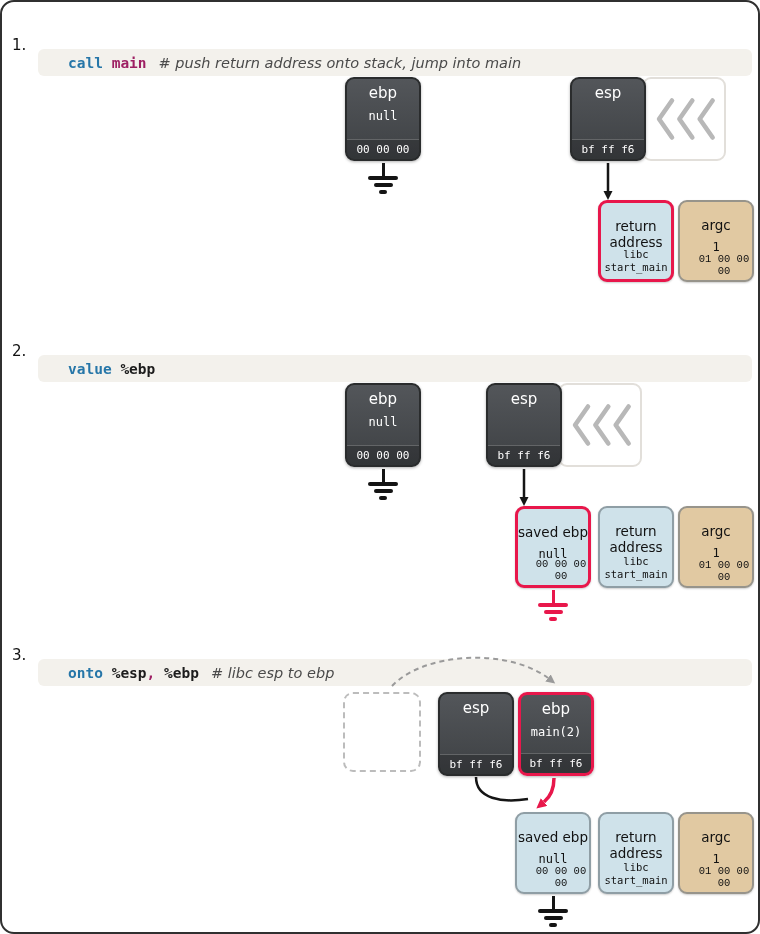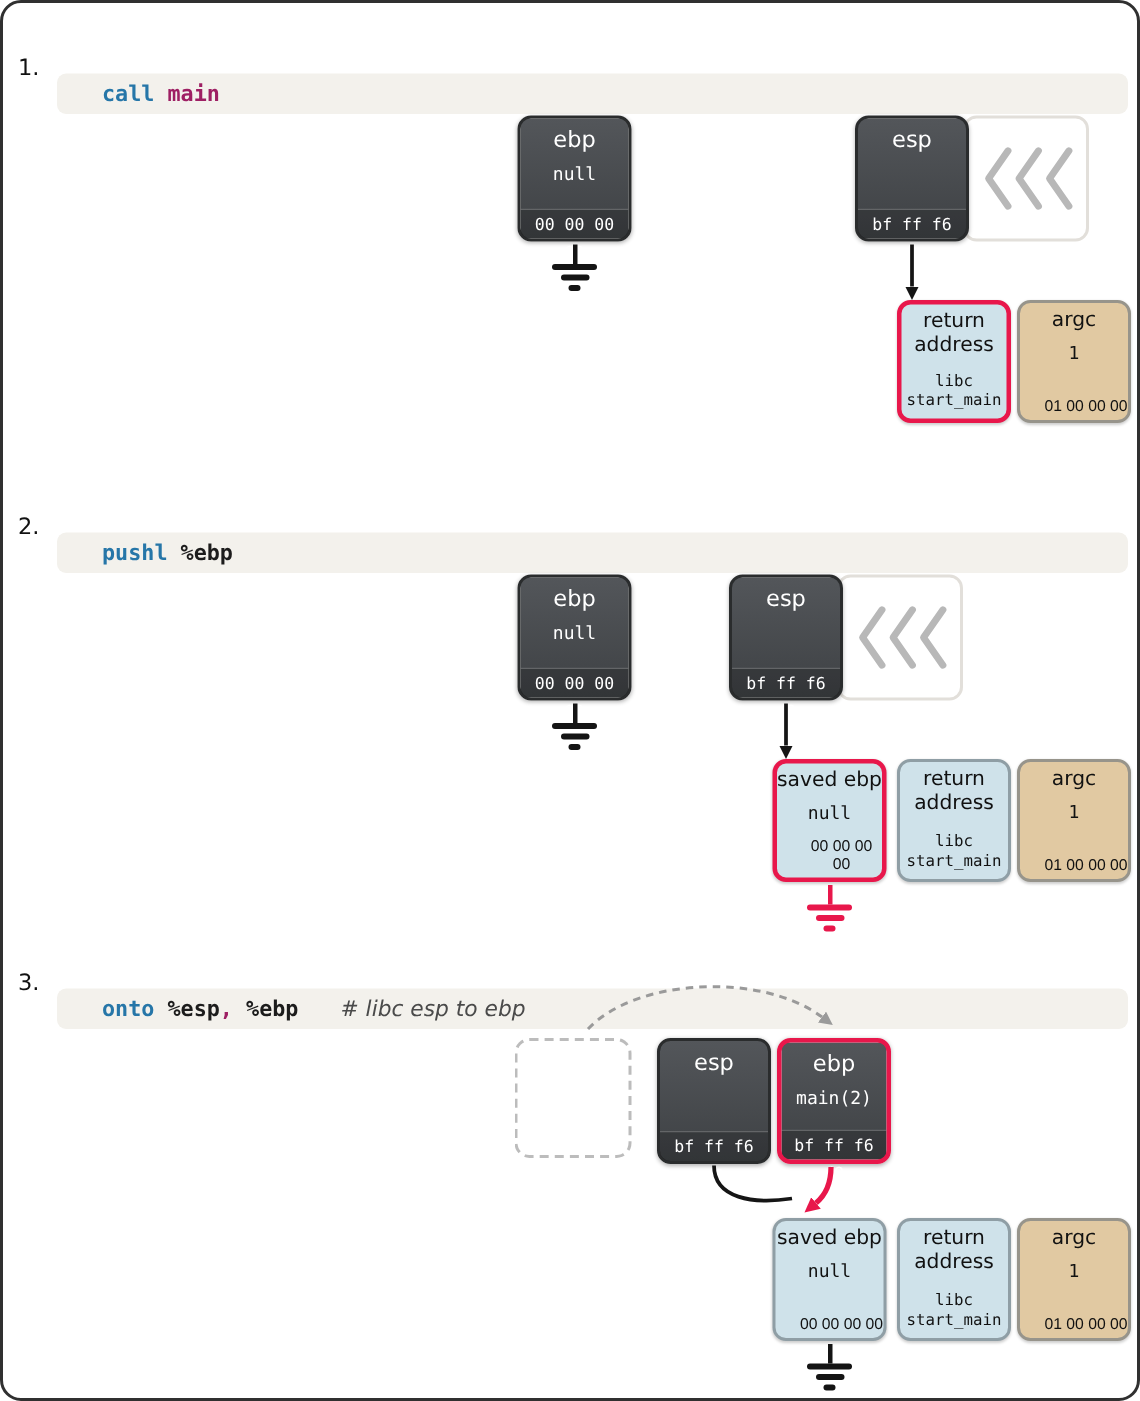--- a/index.html
+++ b/index.html
@@ -5,21 +5,21 @@
   html,body{margin:0;padding:0;background:#fff;}
   .page{
     position:relative;width:760px;height:934px;box-sizing:border-box;
     background:#fff;border:2px solid #303030;border-radius:14px;overflow:hidden;
     font-family:"DejaVu Sans","Liberation Sans",sans-serif;color:#151515;
   }
   
   .instr-row{position:absolute;left:6px;right:6px;height:27px;display:flex;align-items:center;}
   .instr-num{width:26px;padding-left:4px;font-size:15px;color:#111;}
   .instr-bar{flex:1;height:100%;background:var(--header-bg,#f3f1ec);border-radius:6px;
-    display:flex;align-items:center;gap:28px;padding:0 10px 0 30px;box-sizing:border-box;margin-top:36px;}
+    display:flex;align-items:center;gap:12px;padding:0 10px 0 30px;box-sizing:border-box;margin-top:36px;}
   .code{font-family:"DejaVu Sans Mono","Liberation Mono",monospace;font-size:14.5px;font-weight:bold;white-space:pre;}
   .kw{color:var(--code-blue,#2676a8);}
   .sym{color:var(--code-maroon,#9e1f63);}
   .reg{color:#1c1c1c;}
   .comment{font-style:italic;color:var(--comment,#4a4a4a);font-size:14.5px;white-space:nowrap;}
   
   .regbox{
     position:absolute;width:76px;height:84px;box-sizing:border-box;z-index:2;
     background:linear-gradient(180deg,#53565a,#3e4144);
     border:2px solid var(--reg-border,#2a2c2d);border-radius:9px;
@@ -30,24 +30,24 @@
   .rvalue{font-family:"DejaVu Sans Mono","Liberation Mono",monospace;font-size:12px;margin-top:7px;}
   .rbytes{position:absolute;bottom:0;left:0;right:0;height:19px;line-height:19px;
     font-family:"DejaVu Sans Mono","Liberation Mono",monospace;font-size:11px;
     background:rgba(0,0,0,.18);border-top:1px solid rgba(255,255,255,.22);border-radius:0 0 6px 6px;}
   
   .cell{position:absolute;width:76px;height:82px;box-sizing:border-box;z-index:2;
     border-radius:9px;text-align:center;box-shadow:0 1px 2px rgba(0,0,0,.2);}
   .cell.blue{background:var(--stack-blue,#cfe2ea);border:2px solid var(--stack-blue-border,#8f9ea5);}
   .cell.tan{background:var(--argc-bg,#e1c9a2);border:2px solid var(--argc-border,#97948b);}
   .cell.hl{border:3px solid var(--hl,#e8174b);}
-  .clabel{font-size:13.5px;line-height:1.15;padding-top:4px;color:#111;}
+  .clabel{font-size:13.5px;line-height:1.15;padding-top:16px;color:#111;}
   .cvalue{font-family:"DejaVu Sans Mono","Liberation Mono",monospace;font-size:12px;margin-top:6px;color:#111;}
   .cbytes{position:absolute;bottom:3px;left:16px;right:0;
-    font-family:Liberation Sans, sans-serif;font-size:10.5px;color:#111;}
+    font-family:Liberation Mono, monospace;font-size:10.5px;color:#111;}
   .cmono-bottom{position:absolute;bottom:4px;left:0;right:0;line-height:1.3;
     font-family:"DejaVu Sans Mono","Liberation Mono",monospace;font-size:10.5px;color:#111;}
   
   .chevbox{position:absolute;width:84px;height:84px;box-sizing:border-box;z-index:1;
     border:2px solid #e2dfda;border-radius:9px;display:flex;align-items:center;justify-content:center;}
   .chevbox svg{stroke:#b8b8b8;stroke-width:5;fill:none;stroke-linecap:round;stroke-linejoin:round;}
   
   .ghostbox{position:absolute;width:78px;height:80px;box-sizing:border-box;z-index:1;
     border:2px dashed #bcbcbc;border-radius:10px;}
   
@@ -67,20 +67,21 @@
 </style>
 </head>
 <body>
 
 <div class="page">
 
   <div class="instr-row" style="top:29px">
     <div class="instr-num">1.</div>
     <div class="instr-bar">
       <span class="code"><span class="kw">call</span> <span class="sym">main</span></span>
+      <span class="comment"># push return address onto stack, jump into main</span>
     </div>
   </div>
 
   <div class="regbox" style="left:343px;top:75px">
     <div class="rlabel">ebp</div>
     <div class="rvalue">null</div>
     <div class="rbytes">00 00 00 00</div>
   </div>
   <div class="ground black" style="left:364px;top:161px">
     <div class="g-stem"></div>
@@ -110,21 +111,21 @@
   </div>
   <div class="cell tan" style="left:676px;top:198px">
     <div class="clabel">argc</div>
     <div class="cvalue">1</div>
     <div class="cbytes">01 00 00 00</div>
   </div>
 
   <div class="instr-row" style="top:335px">
     <div class="instr-num">2.</div>
     <div class="instr-bar">
-      <span class="code"><span class="kw">pushl</span> <span class="reg">%ebp</span></span>
+      <span class="code"><span class="kw">value</span> <span class="reg">%ebp</span></span>
     </div>
   </div>
 
   <div class="regbox" style="left:343px;top:381px">
     <div class="rlabel">ebp</div>
     <div class="rvalue">null</div>
     <div class="rbytes">00 00 00 00</div>
   </div>
   <div class="ground black" style="left:364px;top:467px">
     <div class="g-stem"></div>

